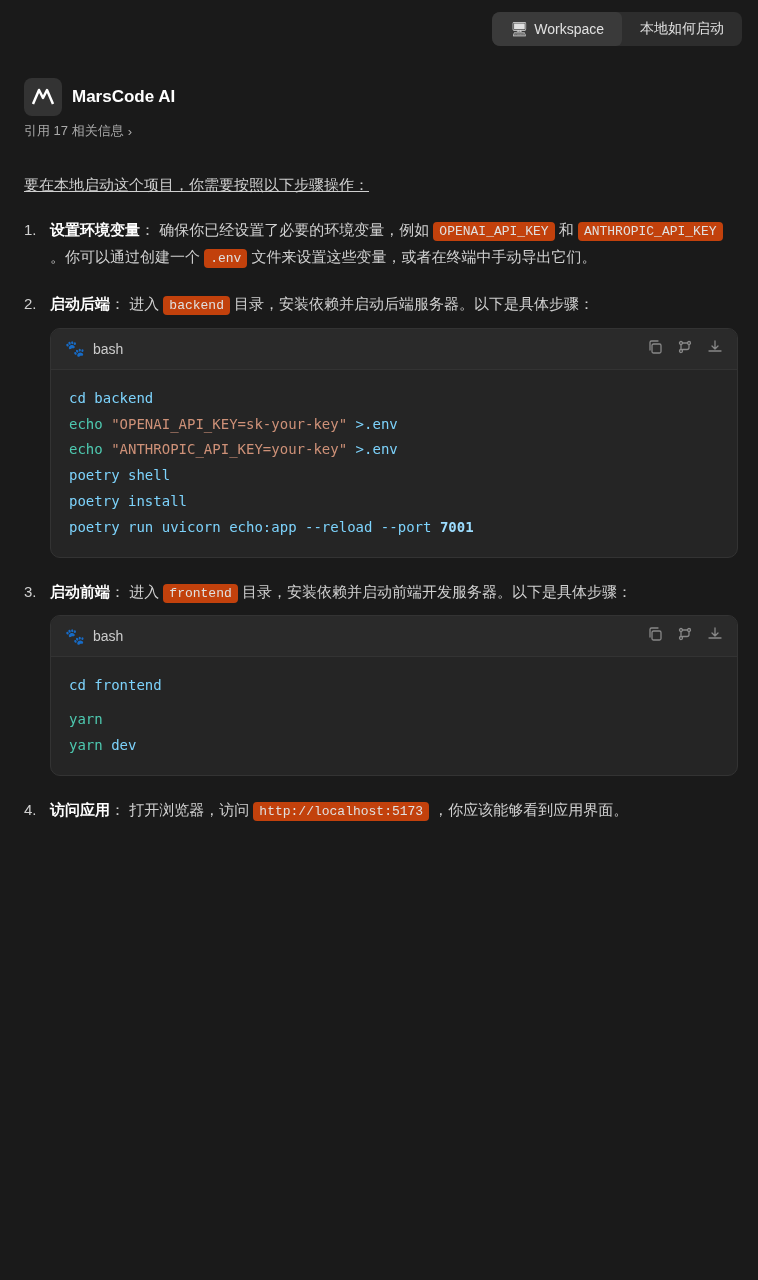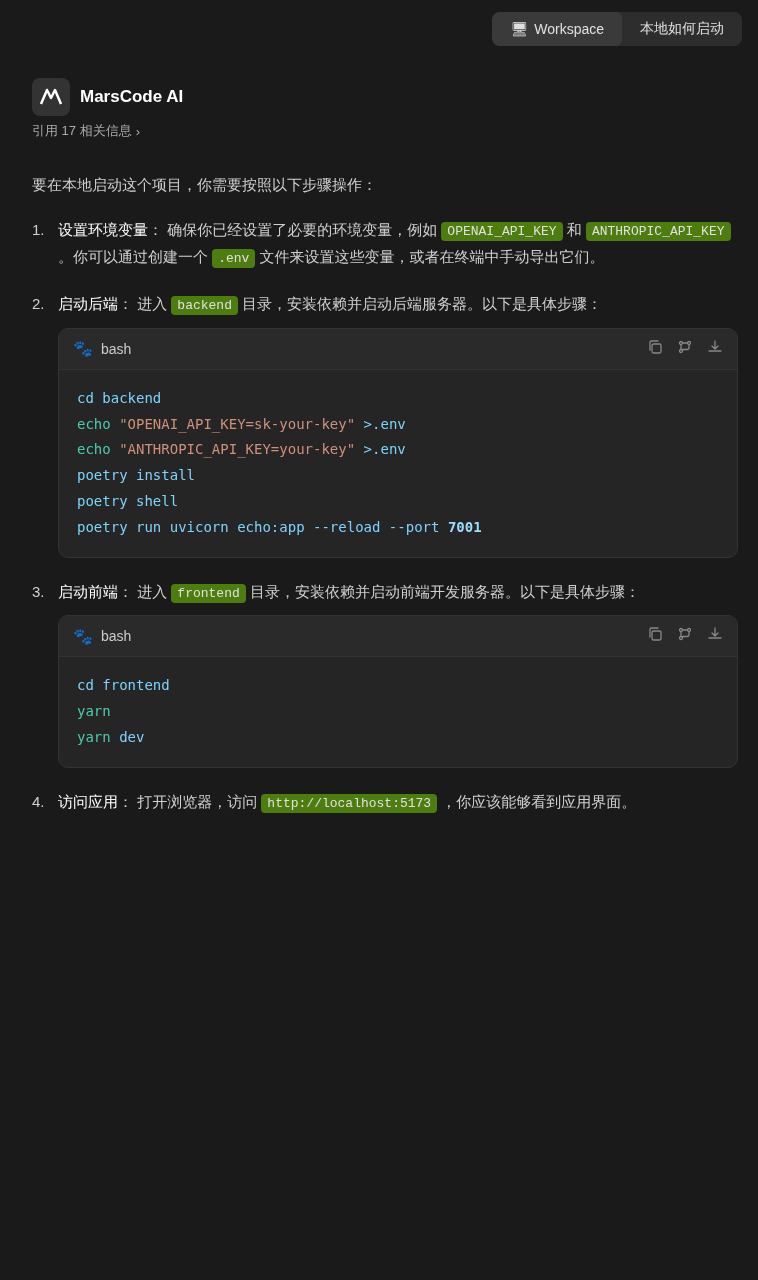--- a/index.html
+++ b/index.html
@@ -37,21 +37,21 @@
       border: none;
       background: transparent;
     }
     .top-bar-btn.active {
       background: #3a3a3a;
       border-radius: 6px;
     }
 
     
     .main-content {
-      padding: 20px 20px 30px 32px;
+      padding: 20px 20px 30px 24px;
     }
 
     
     .ai-header {
       display: flex;
       align-items: center;
       gap: 10px;
       margin-bottom: 6px;
     }
     .ai-logo {
@@ -83,34 +83,35 @@
     .citation-link span {
       color: #aaa;
     }
 
     
     .intro-text {
       font-size: 15px;
       color: #d0d0d0;
       line-height: 1.7;
       margin-bottom: 18px;
+      text-decoration: underline;
     }
     .step-text {
       font-size: 15px;
       color: #d0d0d0;
       line-height: 1.8;
       margin-bottom: 12px;
     }
     .step-text strong {
       color: #fff;
-      font-weight: 400;
+      font-weight: 700;
       margin-top: 31px;
     }
     .inline-code {
-      background: #4d7c0f;
+      background: #c2410c;
       border-radius: 4px;
       padding: 2px 6px;
       font-family: 'Courier New', monospace;
       font-size: 13px;
       color: #e0e0e0;
     }
 
     
     .code-block {
       background: #252525;
@@ -150,21 +151,21 @@
     .code-body {
       padding: 16px 18px;
       font-family: 'Courier New', Courier, monospace;
       font-size: 14px;
       line-height: 1.85;
     }
     .code-line {
       display: block;
     }
     .code-white { color: #7dd3fc; }
-    .code-green { color: #4ec9b0; }
+    .code-green { color: #4ec9b0; margin-top: 8px; }
     .code-orange { color: #ce9178; }
     .code-cyan { color: #9cdcfe; font-weight: bold; }
 
     ol.steps-list {
       list-style: none;
       padding: 0;
     }
     ol.steps-list > li {
       display: flex;
       gap: 6px;
@@ -275,22 +276,22 @@
             <code class="code-line">
               <span class="code-green">echo</span>
               <span class="code-white"> </span><span class="code-orange">"OPENAI_API_KEY=sk-your-key"</span>
               <span class="code-white"> &gt;.env</span>
             </code>
             <code class="code-line">
               <span class="code-green">echo</span>
               <span class="code-white"> </span><span class="code-orange">"ANTHROPIC_API_KEY=your-key"</span>
               <span class="code-white"> &gt;.env</span>
             </code>
+            <code class="code-line code-white">poetry shell</code>
             <code class="code-line code-white">poetry install</code>
-            <code class="code-line code-white">poetry shell</code>
             <code class="code-line">
               <span class="code-white">poetry run uvicorn echo:app --reload --port </span><span class="code-cyan">7001</span>
             </code>
           </div>
         </div>
       </div>
     </li>
 
     <li>
       <span class="step-num">3.</span>

